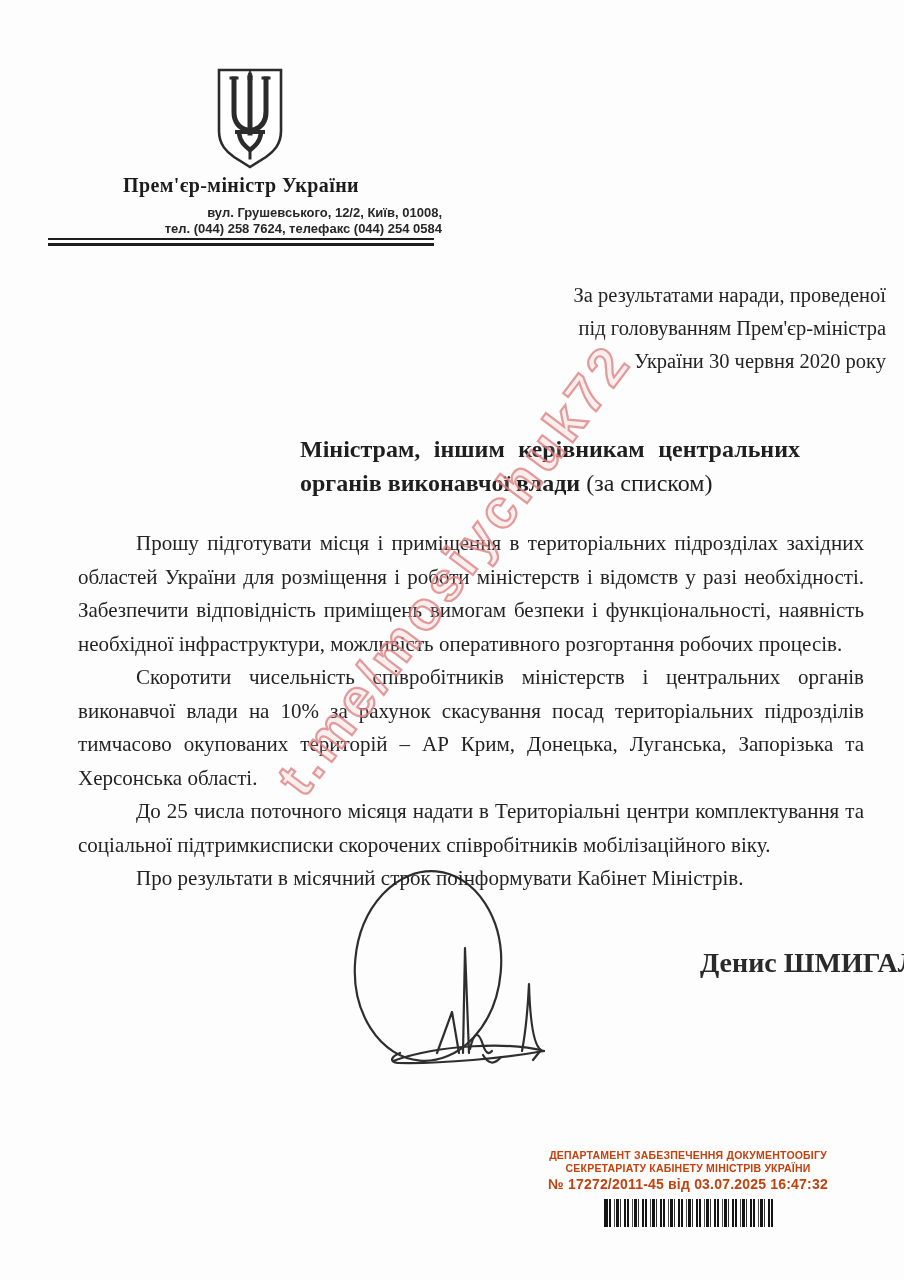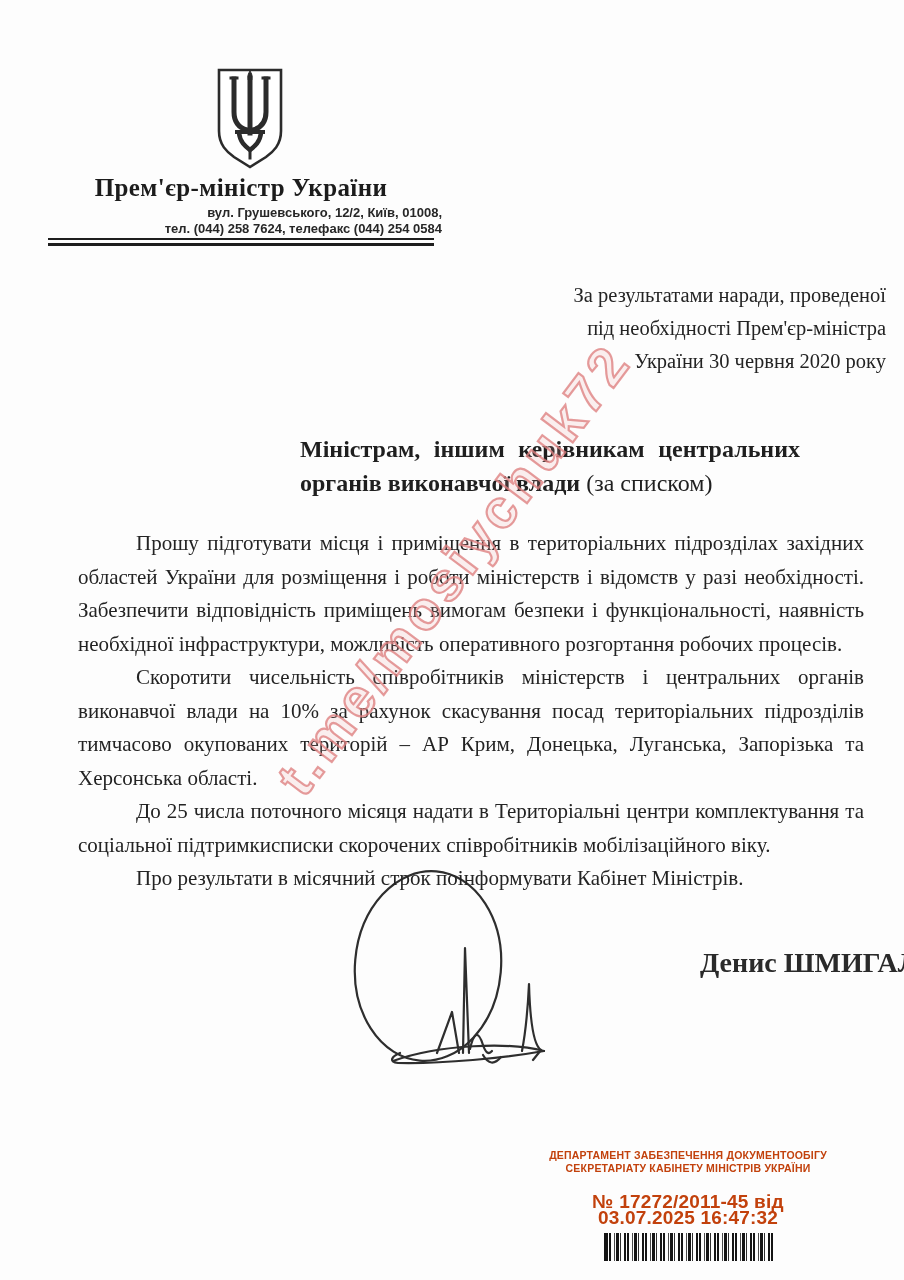--- a/index.html
+++ b/index.html
@@ -4,21 +4,21 @@
 <style>
   html,body{margin:0;padding:0;background:#ffffff;}
   .page{
     position:relative;width:904px;height:1280px;background:#fdfdfd;
     font-family:"Liberation Serif", serif;color:#242424;overflow:hidden;
   }
   
   .emblem{position:absolute;left:214px;top:66px;width:72px;height:104px;}
   .org-title{
     position:absolute;left:46px;top:174px;width:390px;text-align:center;
-    font-size:25px;font-weight:700;letter-spacing:.4px;color:#1c1c1c;
+    font-size:20px;font-weight:700;letter-spacing:.4px;color:#1c1c1c;
   }
   .org-address{
     position:absolute;left:40px;top:205px;width:402px;text-align:right;
     font-family:"Liberation Sans",sans-serif;font-weight:700;
     font-size:13px;line-height:16px;color:#272727;
   }
   .head-rule{
     position:absolute;left:48px;top:238px;width:386px;height:3px;
     border-top:2px solid #1e1e1e;border-bottom:3px solid #1e1e1e;
   }
@@ -44,21 +44,21 @@
   .signer-name{
     position:absolute;left:700px;top:947px;width:200px;
     font-size:28px;font-weight:700;color:#2a2a2a;white-space:nowrap;
   }
   
   .stamp{
     position:absolute;left:545px;top:1149px;width:286px;text-align:center;
     font-family:"Liberation Sans",sans-serif;color:#c2410c;
   }
   .stamp .s-line{font-size:10.5px;font-weight:700;line-height:12.5px;letter-spacing:.2px;}
-  .stamp .s-num{font-size:19px;font-weight:700;line-height:16px;margin-top:20px;letter-spacing:.2px;}
+  .stamp .s-num{font-size:14px;font-weight:700;line-height:16px;margin-top:2px;letter-spacing:.2px;}
   .barcode{
     width:165px;height:28px;margin:7px auto 0;
     background:repeating-linear-gradient(90deg,
       #141414 0 2px, #fdfdfd 2px 3px,
       #141414 3px 5px, #fdfdfd 5px 8px,
       #4a4a4a 8px 9px, #fdfdfd 9px 10px,
       #141414 10px 13px, #fdfdfd 13px 14px,
       #2e2e2e 14px 15px, #fdfdfd 15px 18px);
     border-left:2px solid #141414;border-right:2px solid #141414;
   }
@@ -96,21 +96,21 @@
 
   <div class="org-address">
     <div>вул. Грушевського, 12/2, Київ, 01008,</div>
     <div>тел. (044) 258 7624, телефакс (044) 254 0584</div>
   </div>
 
   <div class="head-rule"></div>
 
   <div class="ref-block">
     <div>За результатами наради, проведеної</div>
-    <div>під необхідності Прем'єр-міністра</div>
+    <div>під головуванням Прем'єр-міністра</div>
     <div>України 30 червня 2020 року</div>
   </div>
 
   <p class="addressee"><span class="b">Міністрам, іншим керівникам центральних органів виконавчої влади</span> <span>(за списком)</span></p>
 
   <div class="body-text">
     <p>Прошу підготувати місця і приміщення в територіальних підрозділах західних областей України для розміщення і роботи міністерств і відомств у разі необхідності. Забезпечити відповідність приміщень вимогам безпеки і функціональності, наявність необхідної інфраструктури, можливість оперативного розгортання робочих процесів.</p>
     <p>Скоротити чисельність співробітників міністерств і центральних органів виконавчої влади на 10% за рахунок скасування посад територіальних підрозділів тимчасово окупованих територій – АР Крим, Донецька, Луганська, Запорізька та Херсонська області.</p>
     <p>До 25 числа поточного місяця надати в Територіальні центри комплектування та соціальної підтримкисписки скорочених співробітників мобілізаційного віку.</p>
     <p>Про результати в місячний строк поінформувати Кабінет Міністрів.</p>

